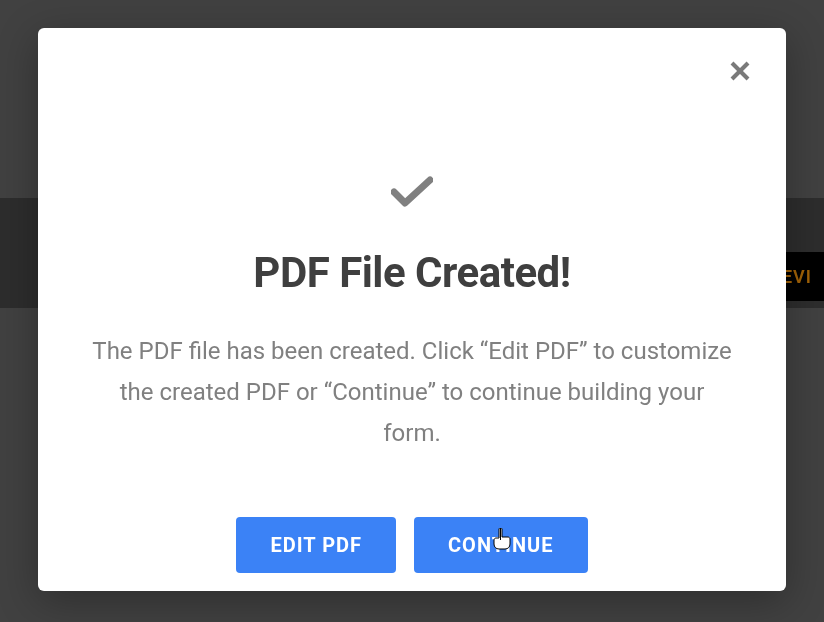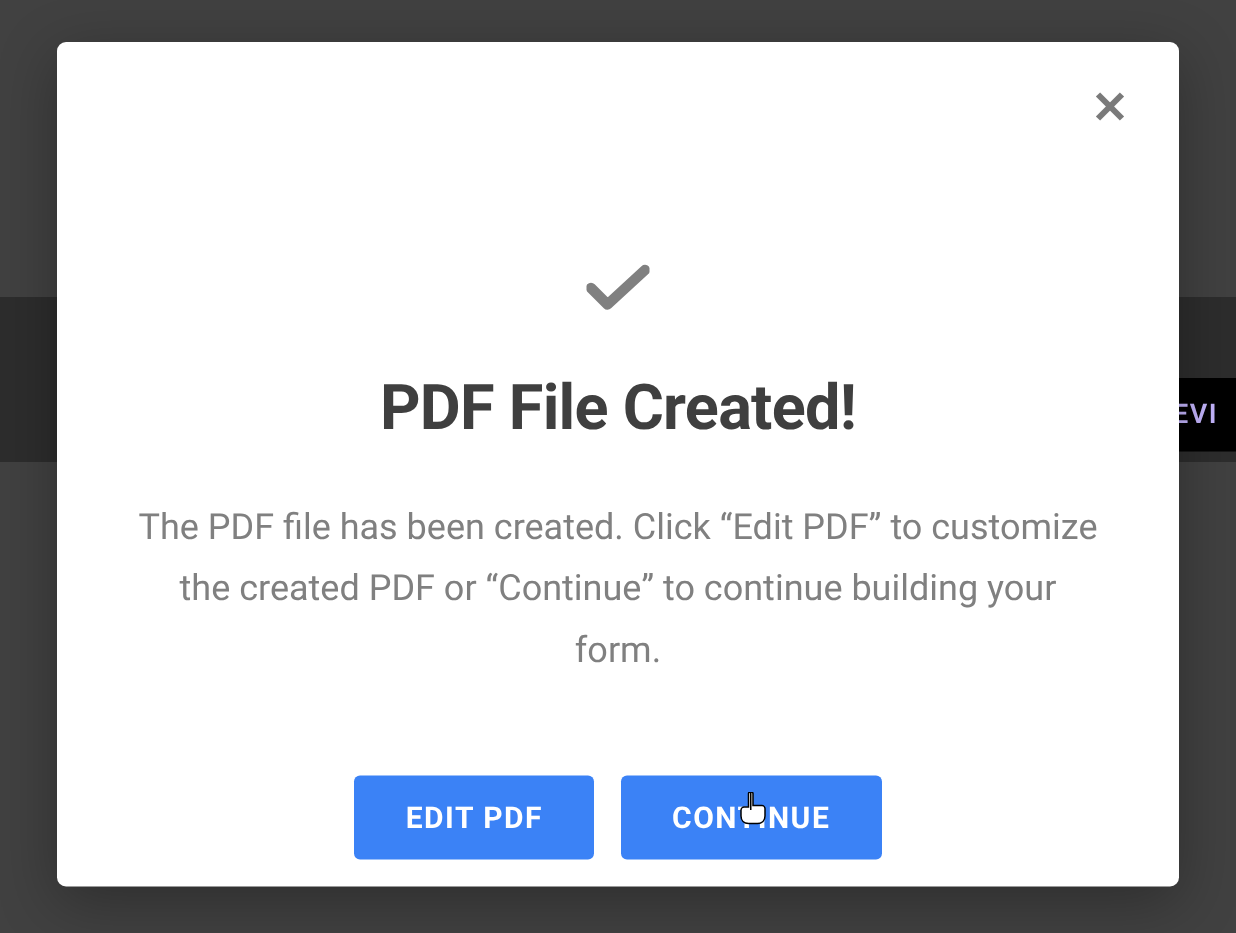--- a/index.html
+++ b/index.html
@@ -24,21 +24,21 @@
       right: 0;
       height: 110px;
       background: #2d2d2d;
     }
     
     .bg-button {
       position: absolute;
       right: 0;
       top: 252px;
       background: #000;
-      color: #c4b5fd;
+      color: #a16207;
       padding: 14px 12px;
       font-weight: 600;
       font-size: 18px;
       letter-spacing: 1px;
     }
     
     .modal {
       position: absolute;
       top: 28px;
       left: 38px;

